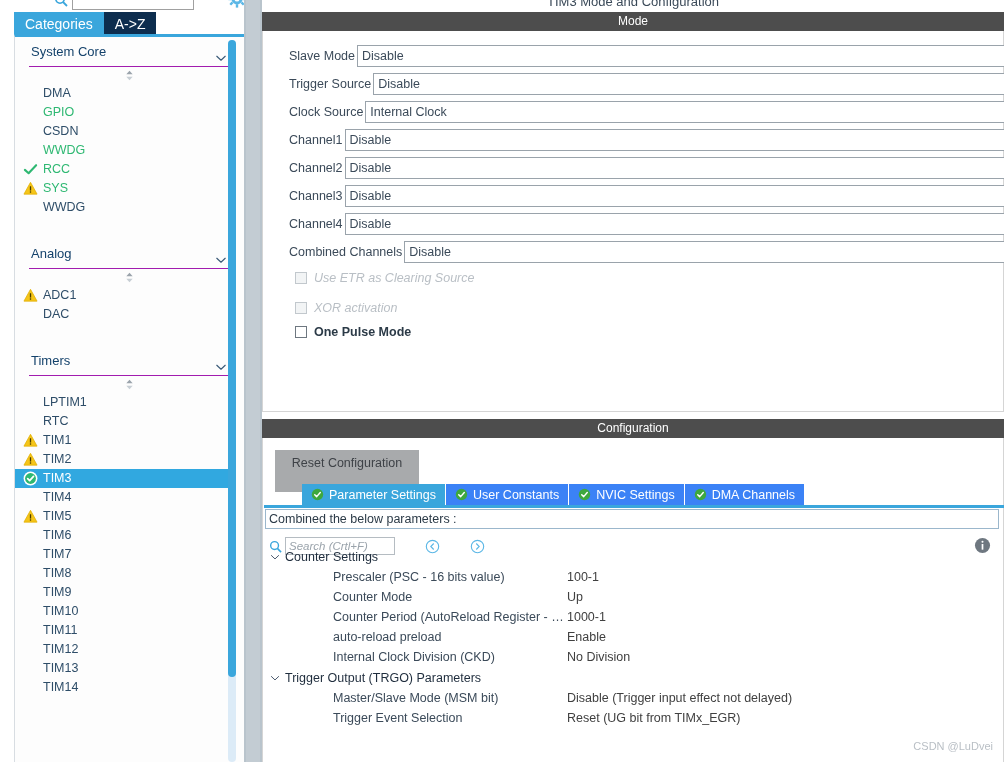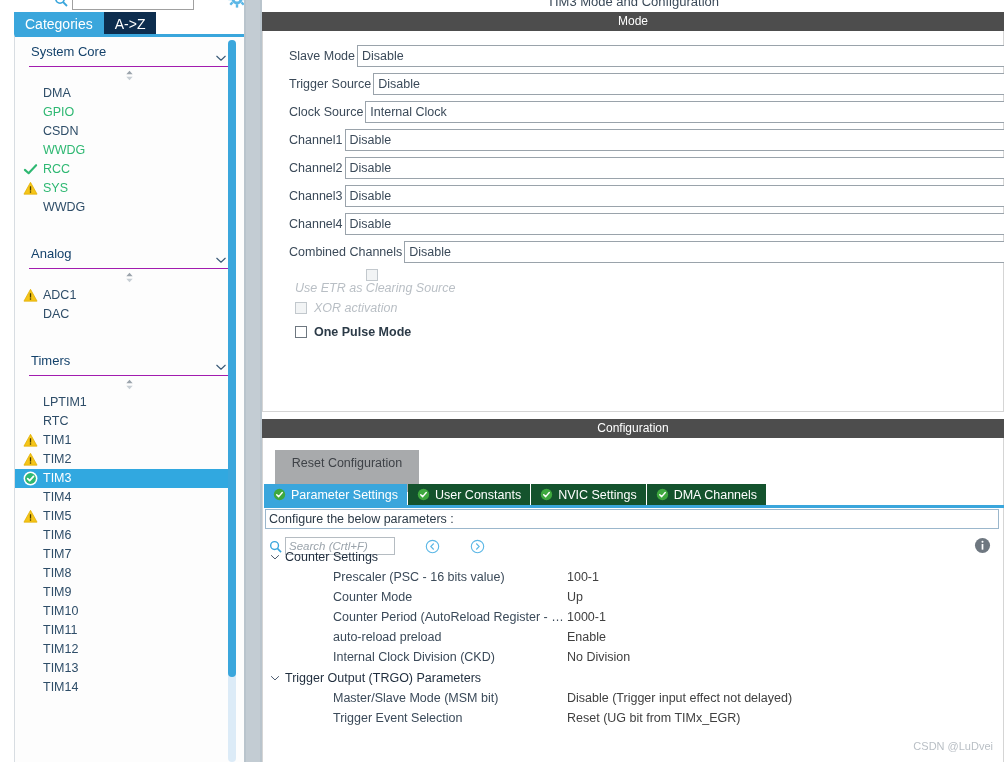--- a/index.html
+++ b/index.html
@@ -213,32 +213,32 @@
     color: #3e4247;
     font-family: "Liberation Sans", sans-serif;
     font-size: 12.5px;
     cursor: pointer;
     text-align: center;
     line-height: 26px;
   }
   #tabs-row {
     position: absolute; left: 1px; top: 46px;
     height: 15px;
-    display: flex; align-items: stretch;
+    display: flex; align-items: stretch; padding-left: 38px;
   }
   .ctab {
     height: 21px;
     display: flex; align-items: center;
     padding: 0 9px;
     color: #ffffff; font-size: 12.5px;
     cursor: pointer; white-space: nowrap;
     margin-right: 1px;
   }
   .ctab.sel { background: #3aa6dc; }
-  .ctab.unsel { background: #14532d; }
+  .ctab.unsel { background: #3b82f6; }
   .ctab .okico { margin-right: 5px; display: flex; }
   #tabs-underline {
     position: absolute; left: 1px; top: 67px;
     width: 740px; height: 3px; background: #3aa6dc;
   }
 
   #configure-note {
     position: absolute; left: 2px; top: 71px;
     width: 734px; height: 20px;
     border: 1px solid #9bb7cc;
@@ -476,21 +476,21 @@
             </div>
           </div>
           <div class="mode-row" style="left: 26px; top: 210px;">
             <span class="mode-label">Combined Channels</span>
             <div class="combo" style="width: 684px;">
               <span>Disable</span>
             </div>
           </div>
         </div>
       <div id="mode-checks">
-          <div class="chk-row" style="left: 32px; top: 238px; flex-direction: column;">
+          <div class="chk-row" style="left: 32px; top: 238px;">
             <span class="chkbox dis"></span>
             <span class="chk-label dis">Use ETR as Clearing Source</span>
           </div>
           <div class="chk-row" style="left: 32px; top: 268px;">
             <span class="chkbox dis"></span>
             <span class="chk-label dis">XOR activation</span>
           </div>
           <div class="chk-row" style="left: 32px; top: 292px; font-weight: bold;">
             <span class="chkbox"></span>
             <span class="chk-label">One Pulse Mode</span>
@@ -537,21 +537,21 @@
               <svg width="13" height="13" viewBox="0 0 16 16">
                 <circle cx="8" cy="8" r="7" fill="#3ea83e"></circle>
                 <path d="M4.6 8.2 L7 10.6 L11.4 5.6" fill="none" stroke="#ffffff" stroke-width="1.8" stroke-linecap="round" stroke-linejoin="round"></path>
               </svg>
             </span>
             <span>DMA Channels</span>
           </div>
         </div>
       <div id="tabs-underline"></div>
 
-      <div id="configure-note">Configure the below parameters :</div>
+      <div id="configure-note">Combined the below parameters :</div>
 
       <div id="search-row">
         <span id="param-search-icon">
           <svg width="13" height="13" viewBox="0 0 14 14">
             <circle cx="6" cy="6" r="4.2" fill="none" stroke="#3aa6dc" stroke-width="1.5"></circle>
             <line x1="9" y1="9" x2="13" y2="13" stroke="#3aa6dc" stroke-width="1.7"></line>
           </svg>
         </span>
         <input id="param-search-input" type="text" placeholder="Search (Crtl+F)" style="">
         <span id="nav-prev">

